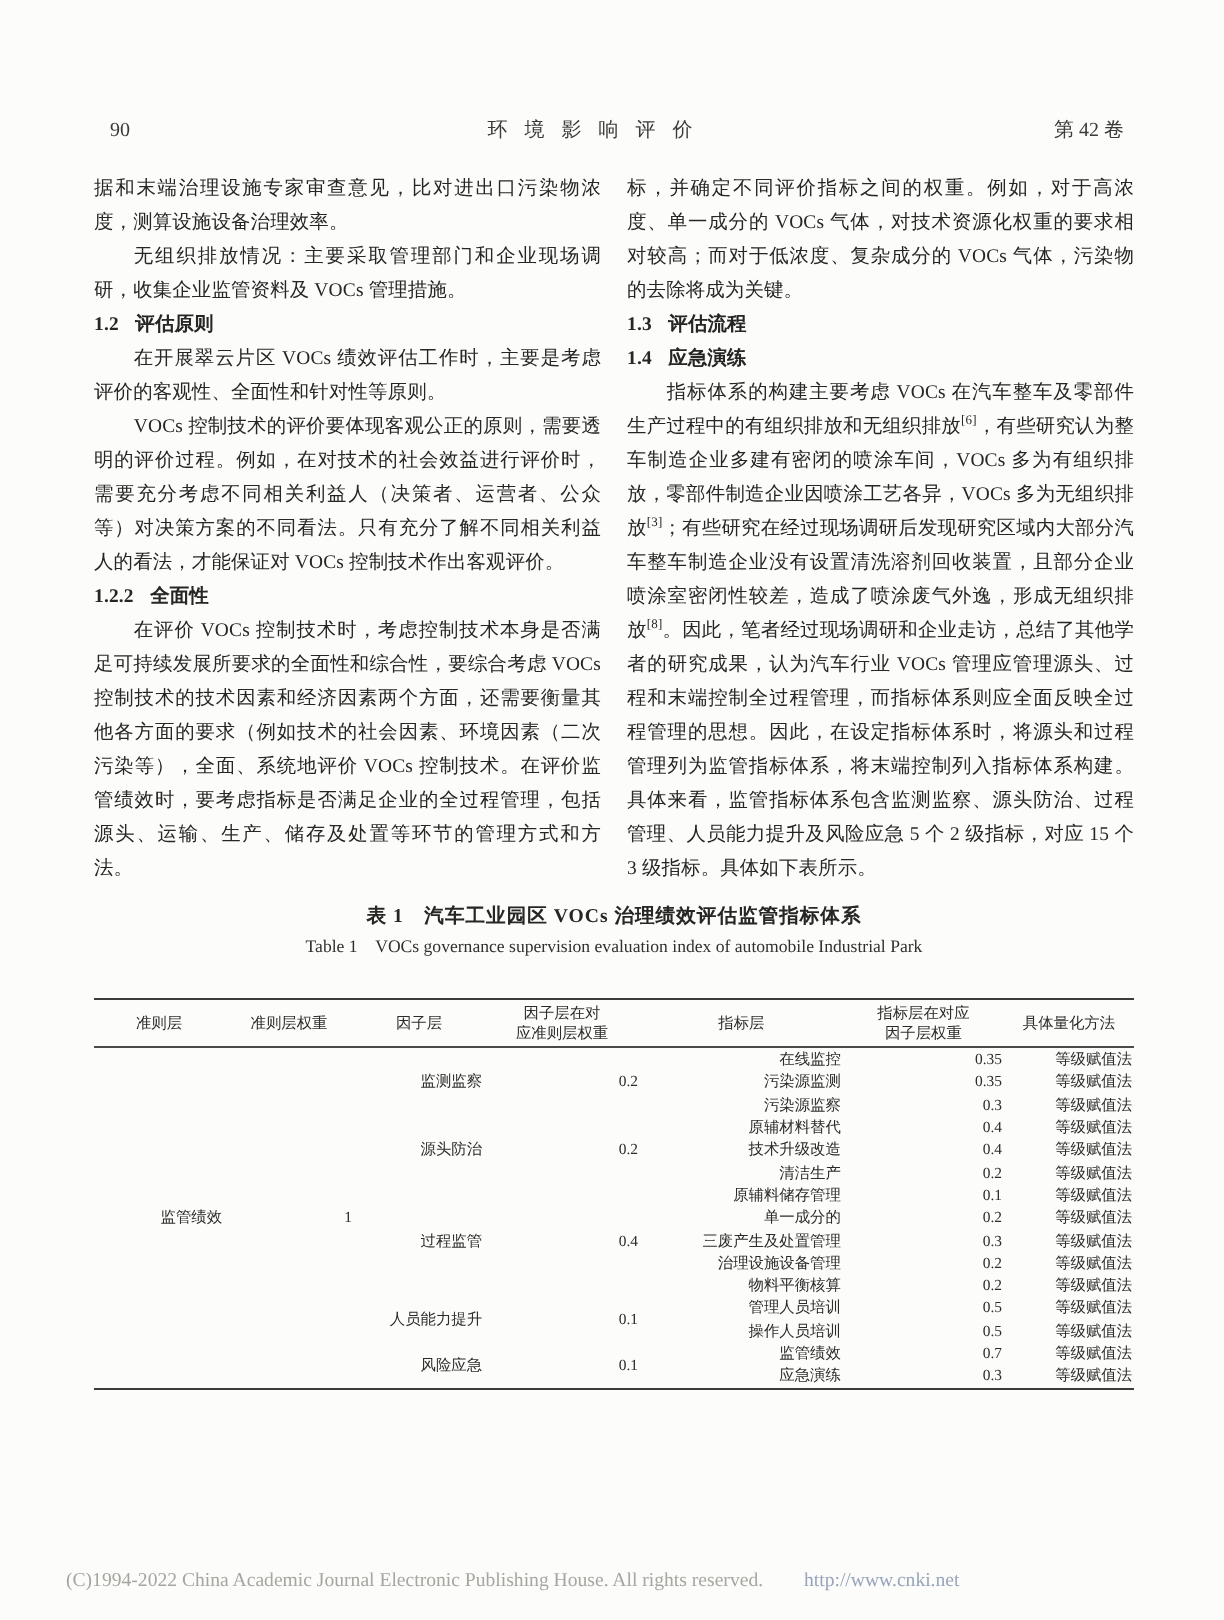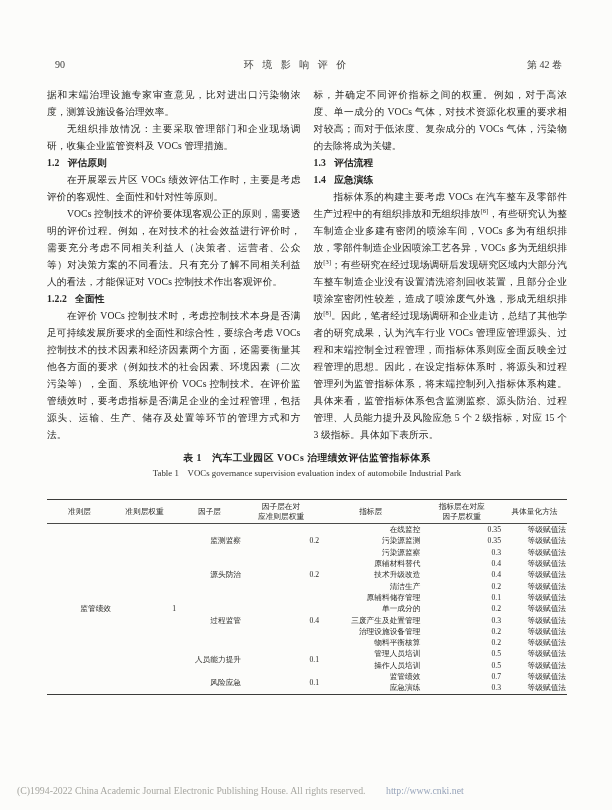--- a/index.html
+++ b/index.html
@@ -27,21 +27,21 @@
   .tbl-title-zh { text-align:center; font-weight:bold; font-size:9.8px; letter-spacing:0.5px; }
   .tbl-title-en { text-align:center; font-size:8.8px; margin-top:3px; color:#30302e; }
   table {
     width:100%; border-collapse:collapse; margin-top:19px;
     font-size:7.7px; color:#2b2b29;
     border-top:1.4px solid #3c3c3a; border-bottom:1.4px solid #3c3c3a;font-family:Liberation Serif, serif;
   }
   th { font-weight:normal; border-bottom:0.8px solid #4a4a48; padding:2px 1px; line-height:9.6px; text-align:center; }
   td { text-align:right; padding:1px 1px; line-height:9.3px; }
   .footer {
-    position:absolute; bottom:14px; left:17px; right:17px;
+    position:absolute; bottom:14px; left:33px; right:17px;
     font-size:9.8px; color:#a6a6a0; white-space:nowrap;
   }
   .footer .url { margin-left:18px; color:#97a4ba; }
 </style>
 </head>
 <body>
 
 <div class="page">
 
   <div class="page-header">

